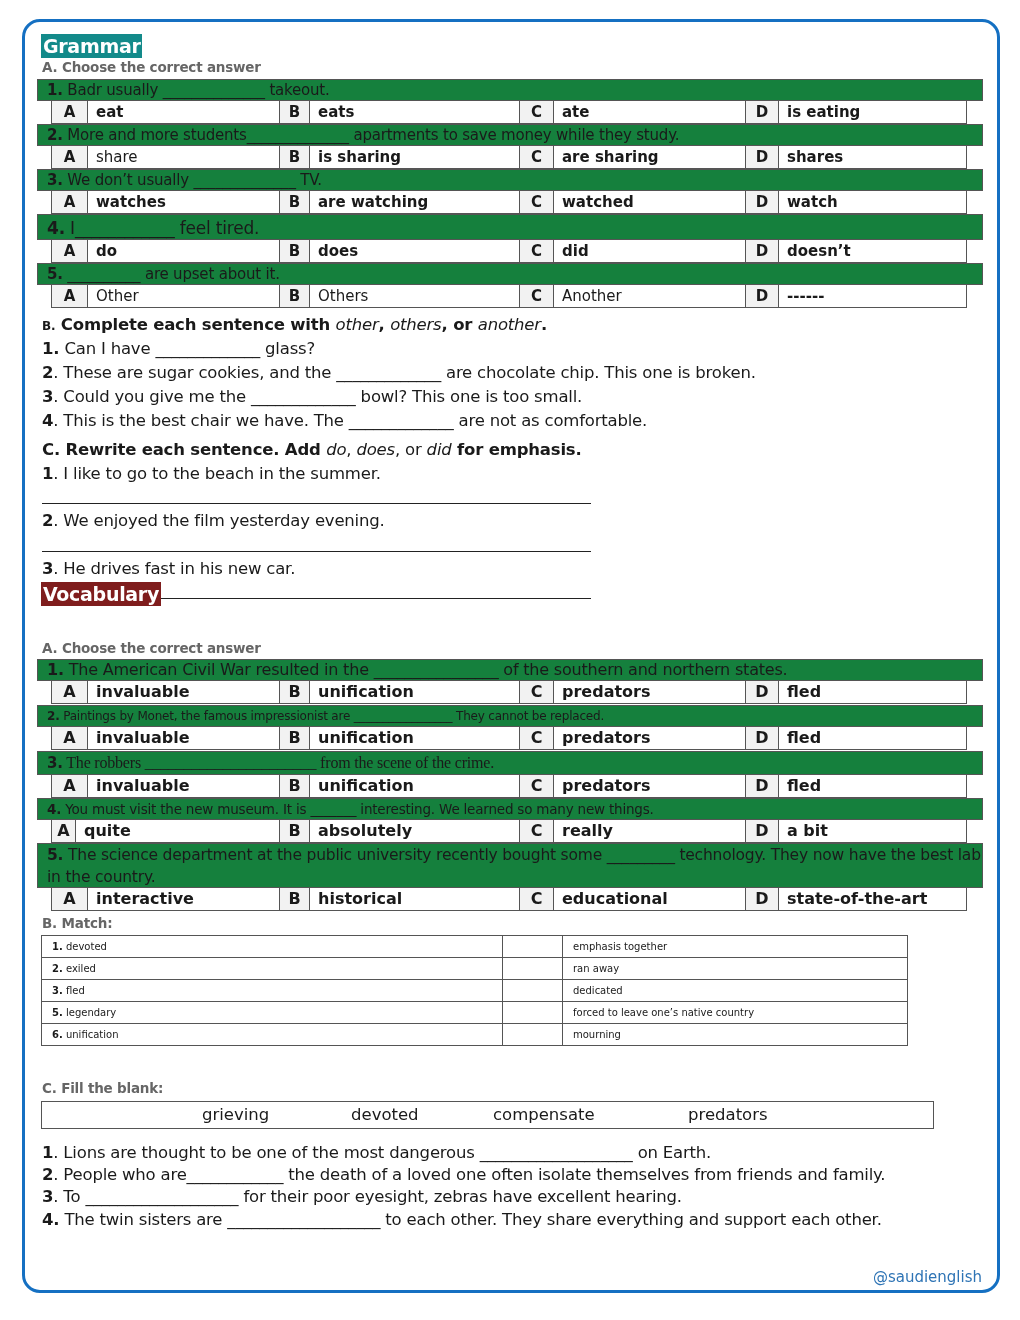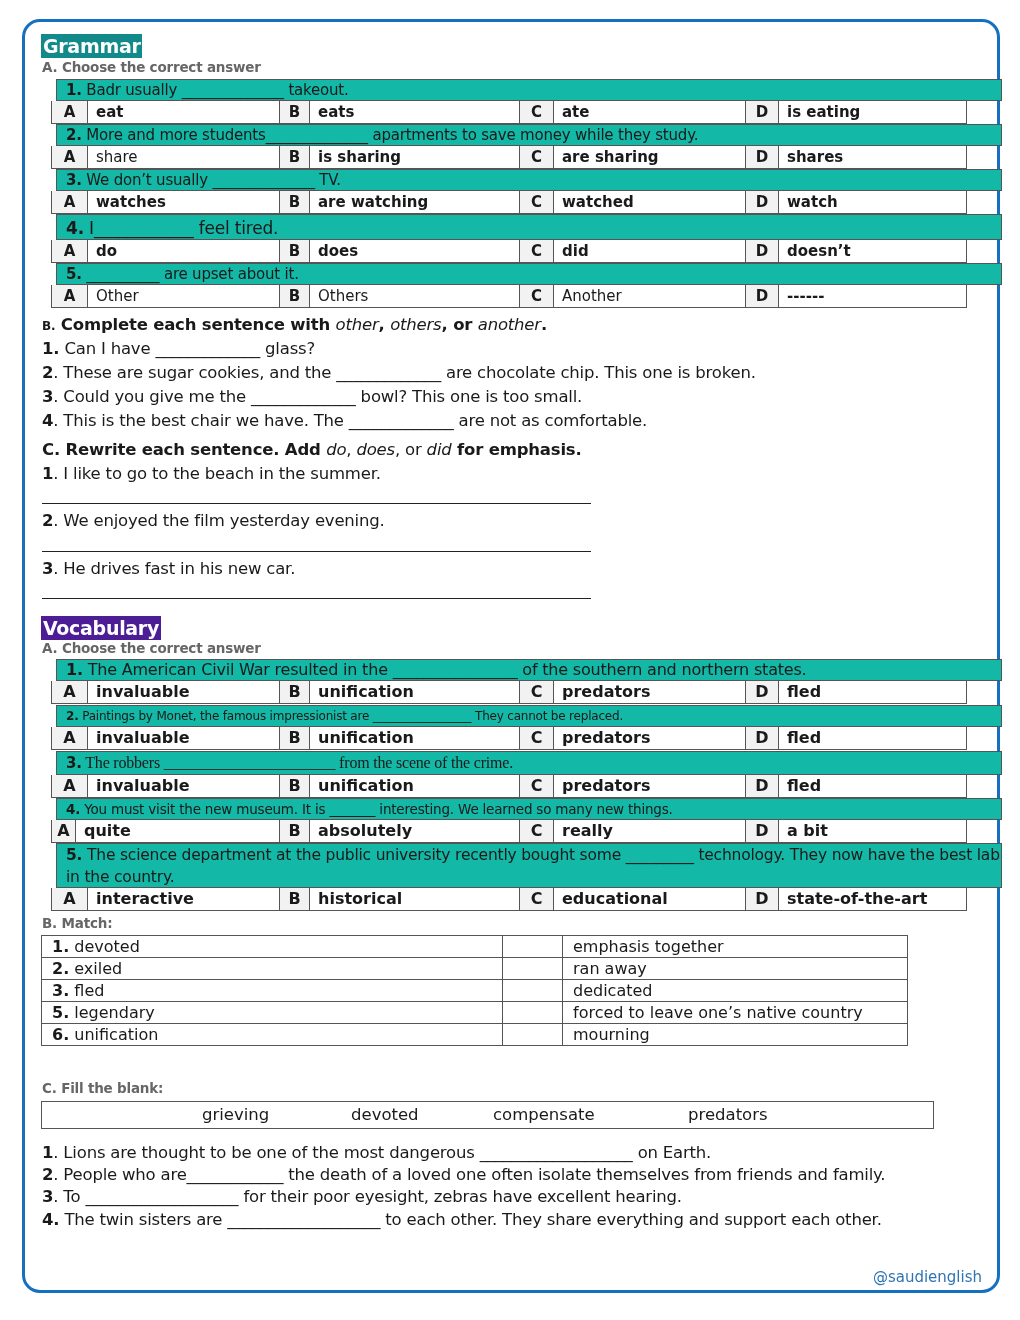--- a/index.html
+++ b/index.html
@@ -7,27 +7,27 @@
   body { font-family: "DejaVu Sans", sans-serif; color: #1a1a1a; position: relative; }
   .frame {
     position: absolute; left: 22px; top: 19px; width: 978px; height: 1274px;
     border: 3px solid #1570c2; border-radius: 18px;
   }
   .section-title {
     position: absolute; font-size: 19px; font-weight: bold; color: #fff;
     padding: 0 2px; line-height: 24px; letter-spacing: -0.3px;
   }
   .grammar-title { left: 41px; top: 34px; background: #138a8a; }
-  .vocab-title { left: 41px; top: 616px; background: #4c1d95; }
+  .vocab-title { left: 41px; top: 582px; background: #7f1d1d; }
   .subhead {
     position: absolute; left: 42px; font-size: 13.5px; font-weight: bold; color: #666;
     letter-spacing: -0.2px;
   }
   .qrow {
-    position: absolute; left: 56px; width: 946px; background: #14b8a6;
+    position: absolute; left: 37px; width: 946px; background: #15803d;
     border: 1px solid #555; font-size: 15px; line-height: 20px; padding-left: 9px;
     white-space: nowrap; overflow: hidden; letter-spacing: -0.2px;
   }
   .qrow b { font-weight: bold; }
   .qrow.serif { font-family: "Liberation Serif", serif; font-size: 16px; }
   .qrow.small { font-size: 13.5px; }
   .qrow.tall { line-height: 22px; white-space: normal; font-size: 15.5px; }
   .optrow {
     position: absolute; left: 51px; width: 916px; height: 23px;
     border-left: 1px solid #555; border-right: 1px solid #555; border-bottom: 1px solid #555;
@@ -45,21 +45,21 @@
   .optrow .l4 { width: 33px; }
   .optrow .v4 { flex: 1; border-right: none; }
   .optrow.light .val { font-weight: normal; }
   .optrow .letter.narrow { width: 24px; }
   .para { position: absolute; left: 42px; font-size: 16.5px; line-height: 24px; white-space: nowrap; letter-spacing: -0.2px; }
   .para b { font-weight: bold; }
   .para i { font-style: italic; }
   .answer-line { position: absolute; left: 42px; width: 549px; border-bottom: 1px solid #222; height: 1px; }
   .match-table {
     position: absolute; left: 41px; top: 935px; width: 867px; border: 1px solid #555;
-    border-collapse: collapse; font-size: 16px;
+    border-collapse: collapse; font-size: 10px;
   }
   .match-table td { border: 1px solid #555; height: 22px; padding-left: 10px; line-height: 20px; white-space: nowrap; }
   .match-table td.c1 { width: 461px; }
   .match-table td.c2 { width: 60px; }
   .wordbank {
     position: absolute; left: 41px; top: 1101px; width: 893px; height: 28px;
     border: 1px solid #555; font-size: 16.5px; font-weight: normal; line-height: 26px;
   }
   .wordbank span { position: absolute; top: 0; }
   .footer-handle {

